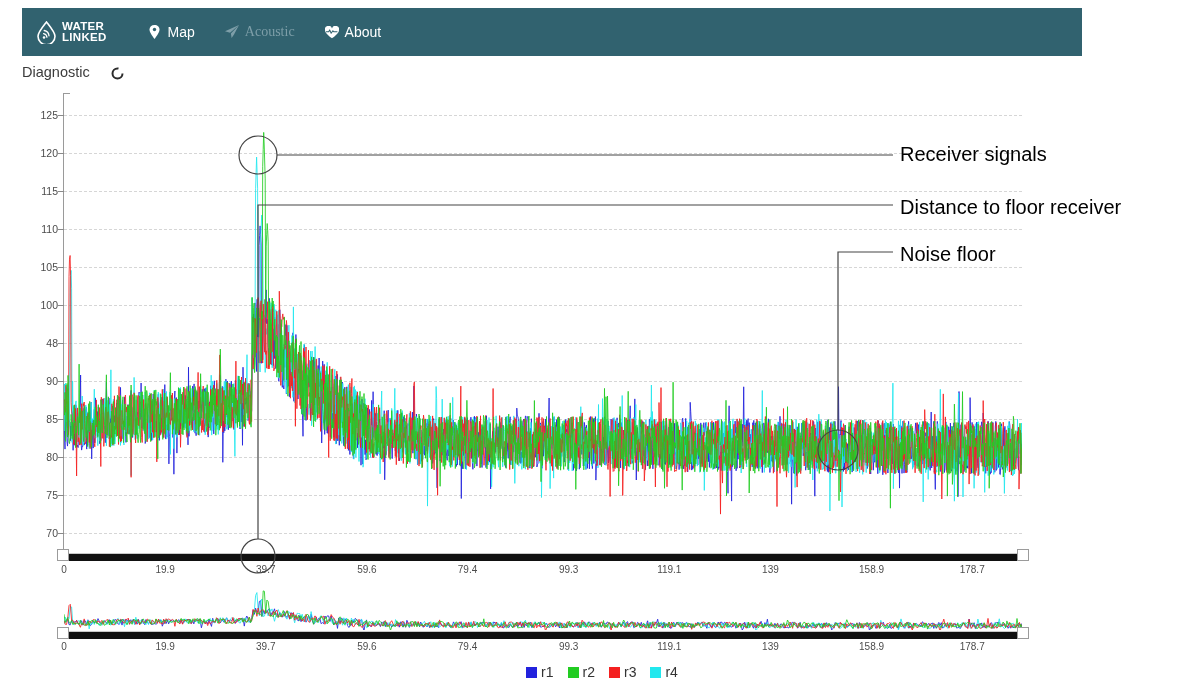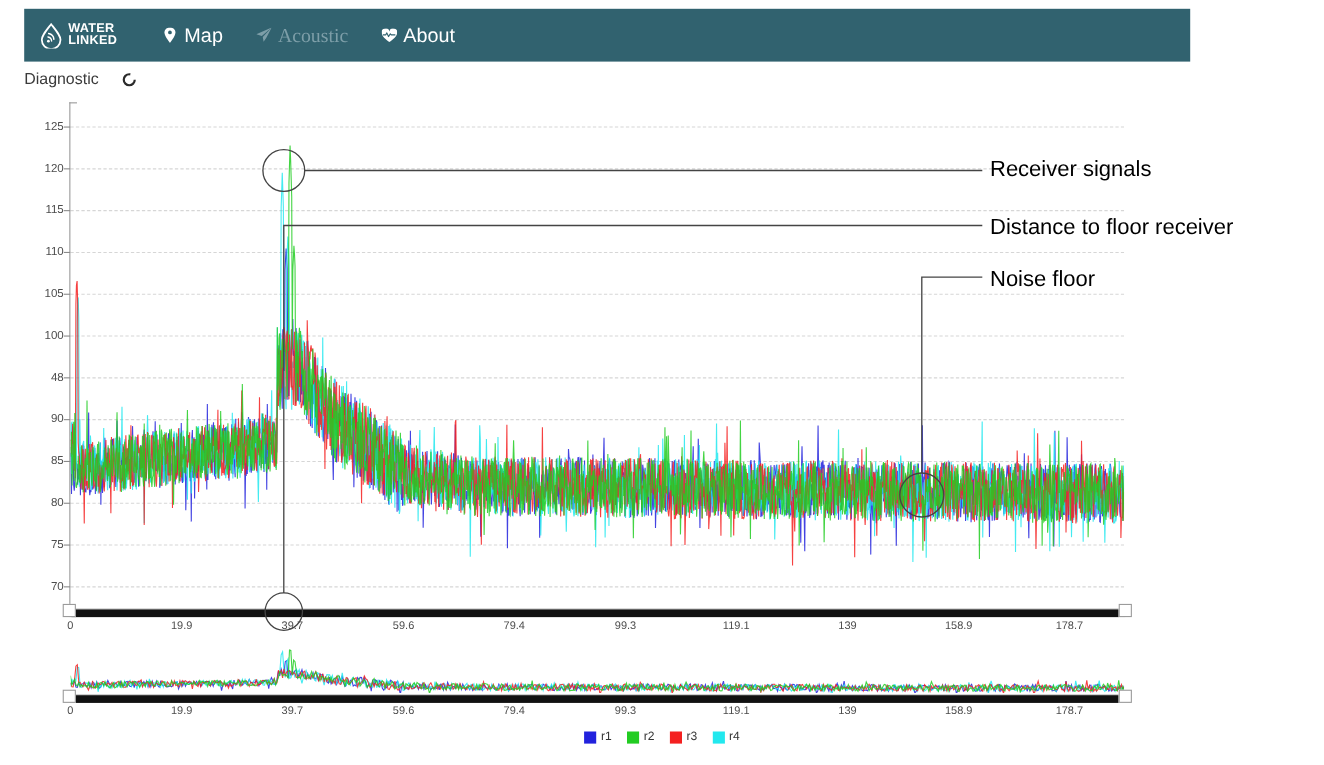--- a/index.html
+++ b/index.html
@@ -21,21 +21,21 @@
   }
   .brand { display: flex; align-items: center; gap: 5px; margin-right: 26px; }
   .brand-drop { width: 21px; height: 23px; flex: 0 0 auto; }
   .brand-words { display: flex; flex-direction: column; line-height: 1.0; }
   .brand-words span {
     color: #ffffff; font-size: 11.5px; font-weight: bold;
     letter-spacing: .3px;
   }
   .nav-item {
     display: flex; align-items: center; gap: 6px;
-    color: #ffffff; font-size: 18px;
+    color: #ffffff; font-size: 14px;
     padding: 6px 15px; cursor: pointer; white-space: nowrap;
   }
   .nav-item.muted { color: #7d9ea8; font-family: Liberation Serif, serif; }
   .nav-ico { display: inline-flex; width: 14px; height: 14px; align-items: center; justify-content: center; }
   .nav-ico svg { display: block; }
 
   
   .diag-row {
     position: absolute; left: 22px; top: 64px;
     display: flex; align-items: center; gap: 21px;
@@ -89,21 +89,21 @@
   .nav-scroll { position: absolute; left: 63px; top: 44px; width: 960px; height: 10px; }
   .nav-xlabels { position: absolute; left: 0; top: 55px; width: 1204px; height: 14px; }
 
   
   .legend {
     position: absolute; left: 0; top: 664px; width: 1204px;
     display: flex; justify-content: center; align-items: center; gap: 14px;
   }
   .legend-item { display: flex; align-items: center; gap: 4px; }
   .legend-swatch { width: 11px; height: 11px; display: inline-block; }
-  .legend-text { font-size: 11px; color: #333333; }
+  .legend-text { font-size: 14px; color: #333333; }
 
   
   .annot-layer { position: absolute; left: 0; top: 0; width: 1204px; height: 695px; pointer-events: none; }
   .annot-text {
     position: absolute; font-size: 20px; color: #000000; white-space: nowrap;
   }
 </style>
 </head>
 <body>
 

